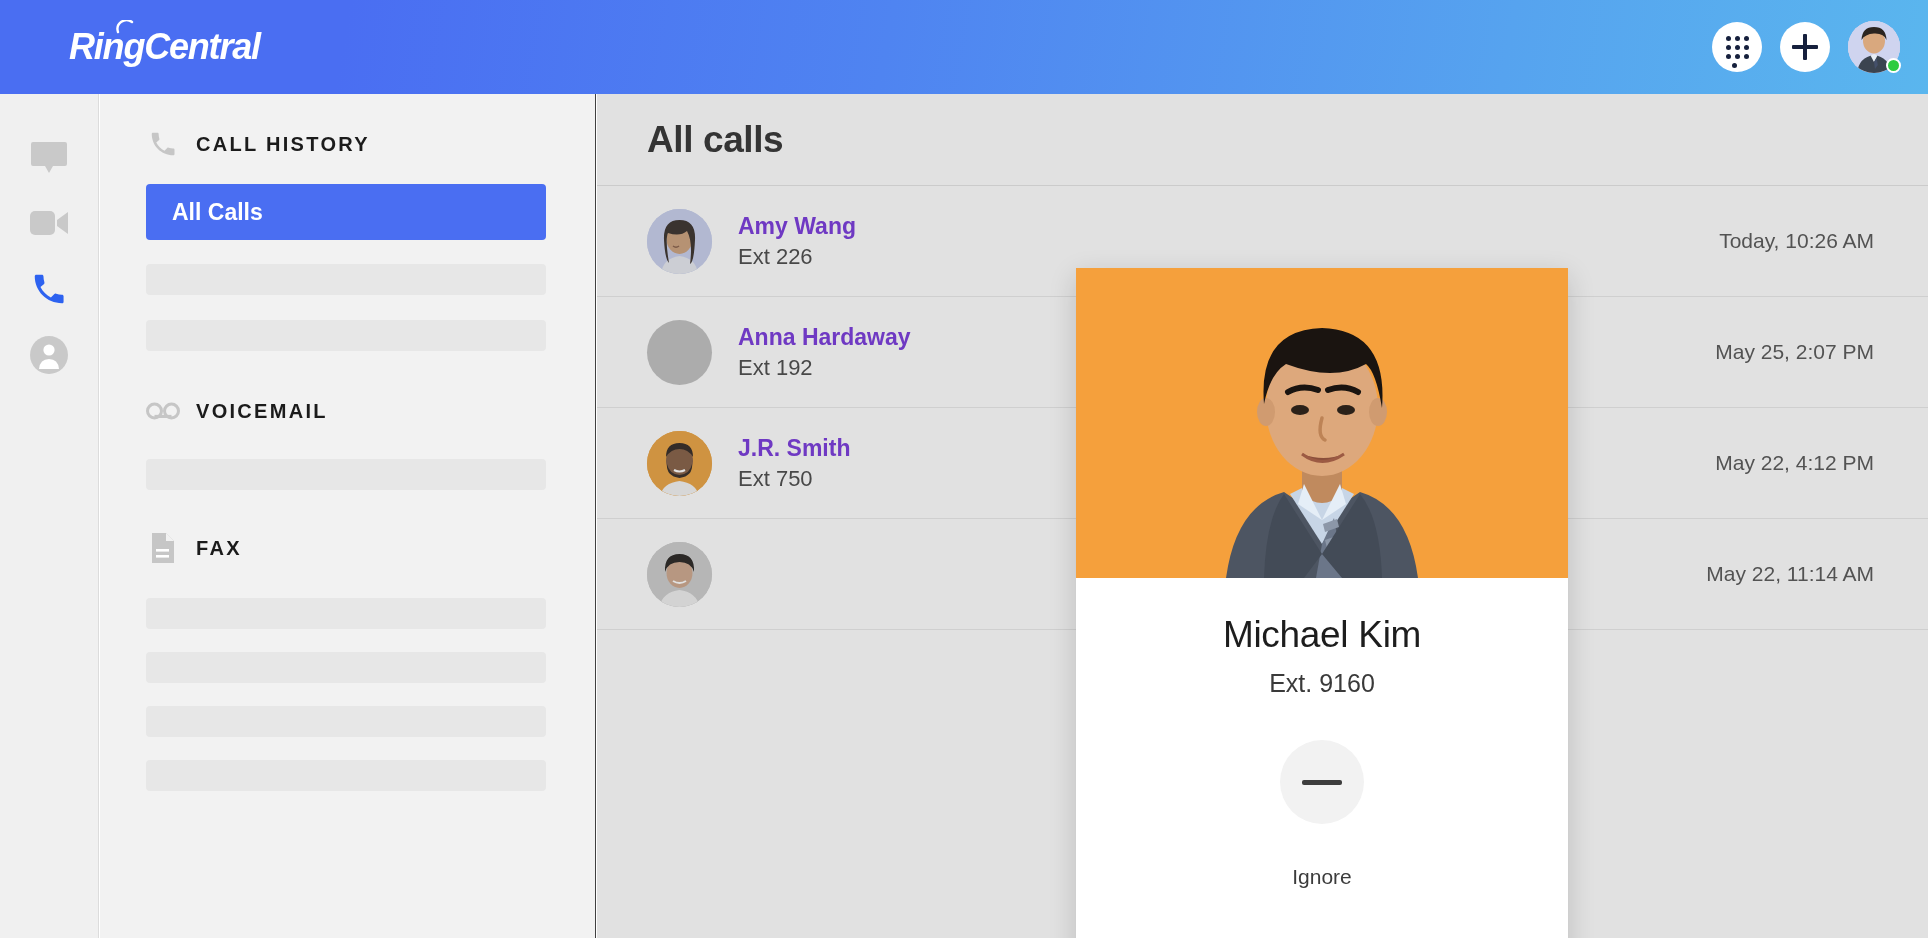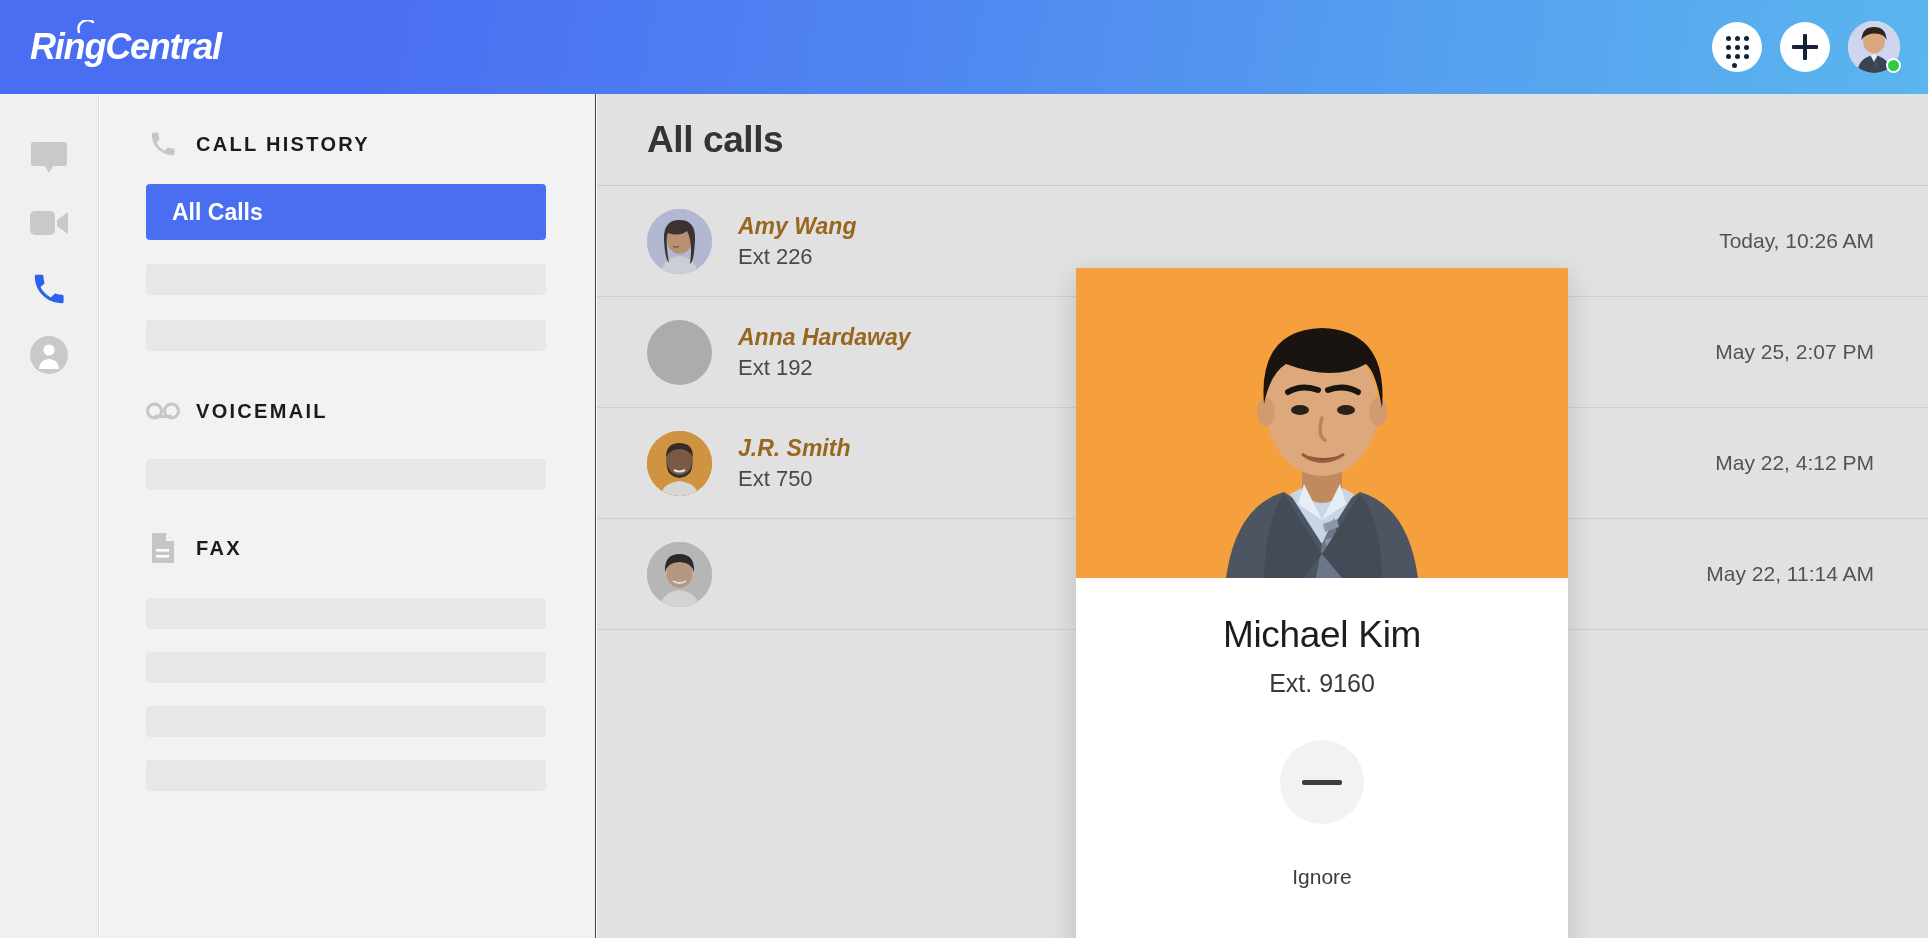--- a/index.html
+++ b/index.html
@@ -13,20 +13,21 @@
   
   .app { position: relative; width: 1928px; height: 938px; overflow: hidden; }
 
   
   .topbar {
     position: absolute; left: 0; top: 0;
     width: 1928px; height: 94px;
     background: linear-gradient(100deg, #4a6ef2 0%, #4a6ef2 18%, #4f84f1 46%, #56a3ef 78%, #5ab6ee 100%);
     display: flex; align-items: center;
     z-index: 40;
+    padding-left: 39px;
   }
   .logo-wrap {
     margin-left: 30px;
     position: relative;
     display: flex; align-items: flex-end;
   }
   .logo-text {
     color: #ffffff;
     font-size: 36px;
     font-weight: bold;
@@ -169,21 +170,21 @@
     border-bottom: 1px solid #e8e8e8;
     cursor: pointer;
   }
   .call-avatar {
     width: 65px; height: 65px; border-radius: 50%;
     overflow: hidden; flex: 0 0 65px;
     margin-right: 26px;
     position: relative;
   }
   .call-meta { display: flex; flex-direction: column; gap: 4px; }
-  .call-name { font-size: 23px; font-weight: bold; color: #a16207; font-style: italic; }
+  .call-name { font-size: 23px; font-weight: bold; color: #6d28d9; }
   .call-ext  { font-size: 22px; color: #3b3b3b; }
   .call-time {
     margin-left: auto;
     font-size: 21px; color: #4a4a4a;
   }
 
   
   .scrim {
     position: absolute; left: 597px; top: 94px;
     width: 1331px; height: 844px;

